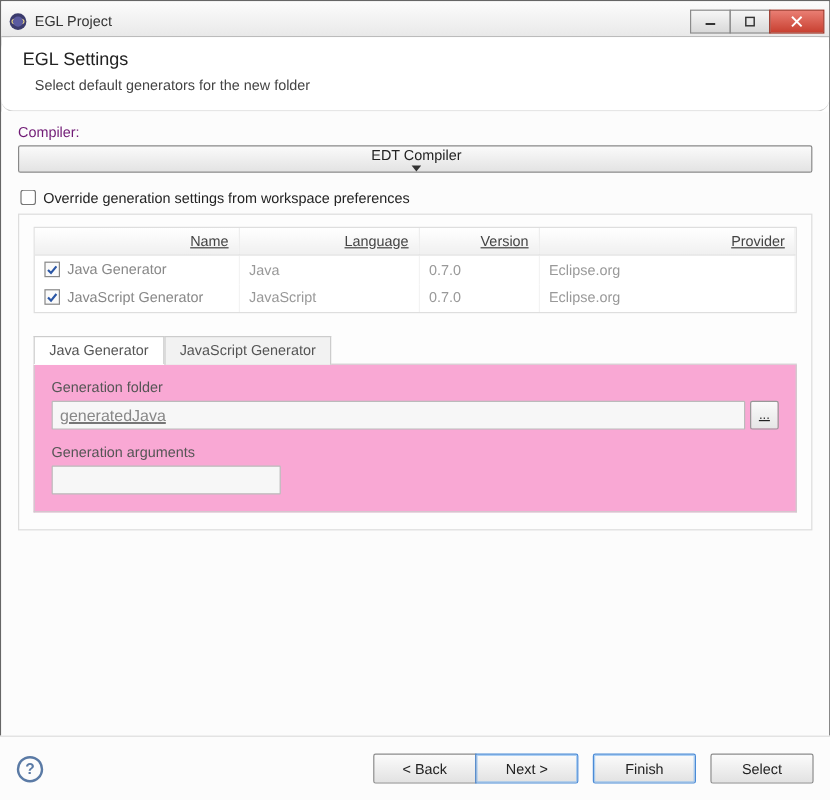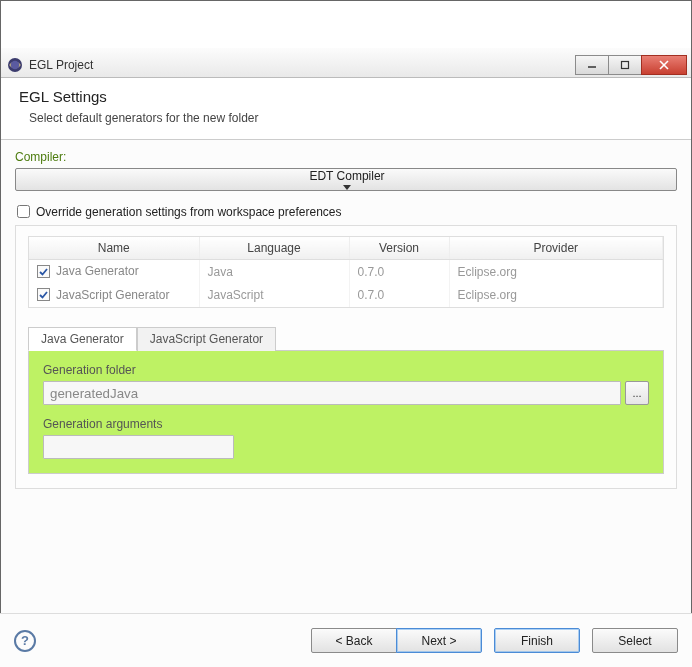--- a/index.html
+++ b/index.html
@@ -15,21 +15,20 @@
     border: 1px solid #666;
   }
   
   .titlebar {
     height: 30px;
     background: linear-gradient(to bottom, #fcfcfc, #e9e9e9);
     border-bottom: 1px solid #bbb;
     display: flex;
     align-items: center;
     padding: 4px 4px 0 6px;
-    margin-top: 47px;
   }
   .titlebar .app-icon {
     width: 16px; height: 16px;
     margin-right: 6px;
     display:inline-block;
   }
   .titlebar .title {
     flex: 1;
     color: #333;
   }
@@ -49,39 +48,40 @@
     border-color:#a12f21;
     color:#fff;
   }
   .win-btn svg { display:block; }
 
   
   .wizard-header {
     padding: 10px 8px 14px 18px;
     background: #fff;
     border-bottom: 1px solid #ccc;
+    border-radius: 10px;
   }
   .wizard-header h1 {
     margin: 0 0 6px 0;
     font-size: 15px;
     font-weight: normal;
     color:#222;
   }
   .wizard-header .sub {
     margin-left: 10px;
     color: #444;
   }
 
   
   .wizard-body {
     padding: 10px 14px 0 14px;
     background:#fcfcfc;
     height: 520px;
   }
-  .field-label { color:#4d7c0f; margin-bottom:4px; }
+  .field-label { color:#701a75; margin-bottom:4px; }
   .combo {
     width: 100%;
     height: 23px;
     display:flex;
     align-items:center;
     justify-content:space-between;
     padding: 0 4px 0 6px;
     border: 1px solid #888;
     background: linear-gradient(to bottom,#fafafa,#e3e3e3);
     border-radius: 2px;
@@ -113,27 +113,28 @@
   
   .gen-table-wrap{
     border:1px solid #dedede;
     background:#fff;
   }
   .gen-table {
     width:100%;
     border-collapse:collapse;
   }
   .gen-table th {
-    text-align:center;
+    text-align:right;
     font-weight:normal;
     background: linear-gradient(to bottom,#fff,#f0f0f0);
     border-bottom:1px solid #dedede;
     border-right:1px solid #eee;
     padding: 4px 8px;
     color:#444;
+    text-decoration:underline;
   }
   .gen-table td {
     padding: 4px 8px;
     border-right:1px solid #f3f3f3;
     color:#999;
   }
   .gen-table td:first-child{
     color:#888;
   }
   .row-check{
@@ -161,26 +162,26 @@
     margin-right:0px;
   }
   .tab.active {
     background:#fff;
     border-bottom:1px solid #fff;
   }
   .tab-panel {
     border:1px solid #ccc;
     border-top:none;
     padding: 8px 14px 14px 14px;
-    background:#bef264;
+    background:#f9a8d4;
   }
   .tab-panel .sub-label{
     color:#555;margin:4px 0 4px 0;
   }
-  .inline-row{display:flex;gap:4px;align-items:flex-end;}
+  .inline-row{display:flex;gap:4px;align-items:flex-end;text-decoration:underline;}
   .text-input{
     flex:1;
     height:24px;
     border:1px solid #bbb;
     background:#f7f7f7;
     color:#888;
     padding:0 6px;
     border-radius:1px;
   }
   .browse-btn{

